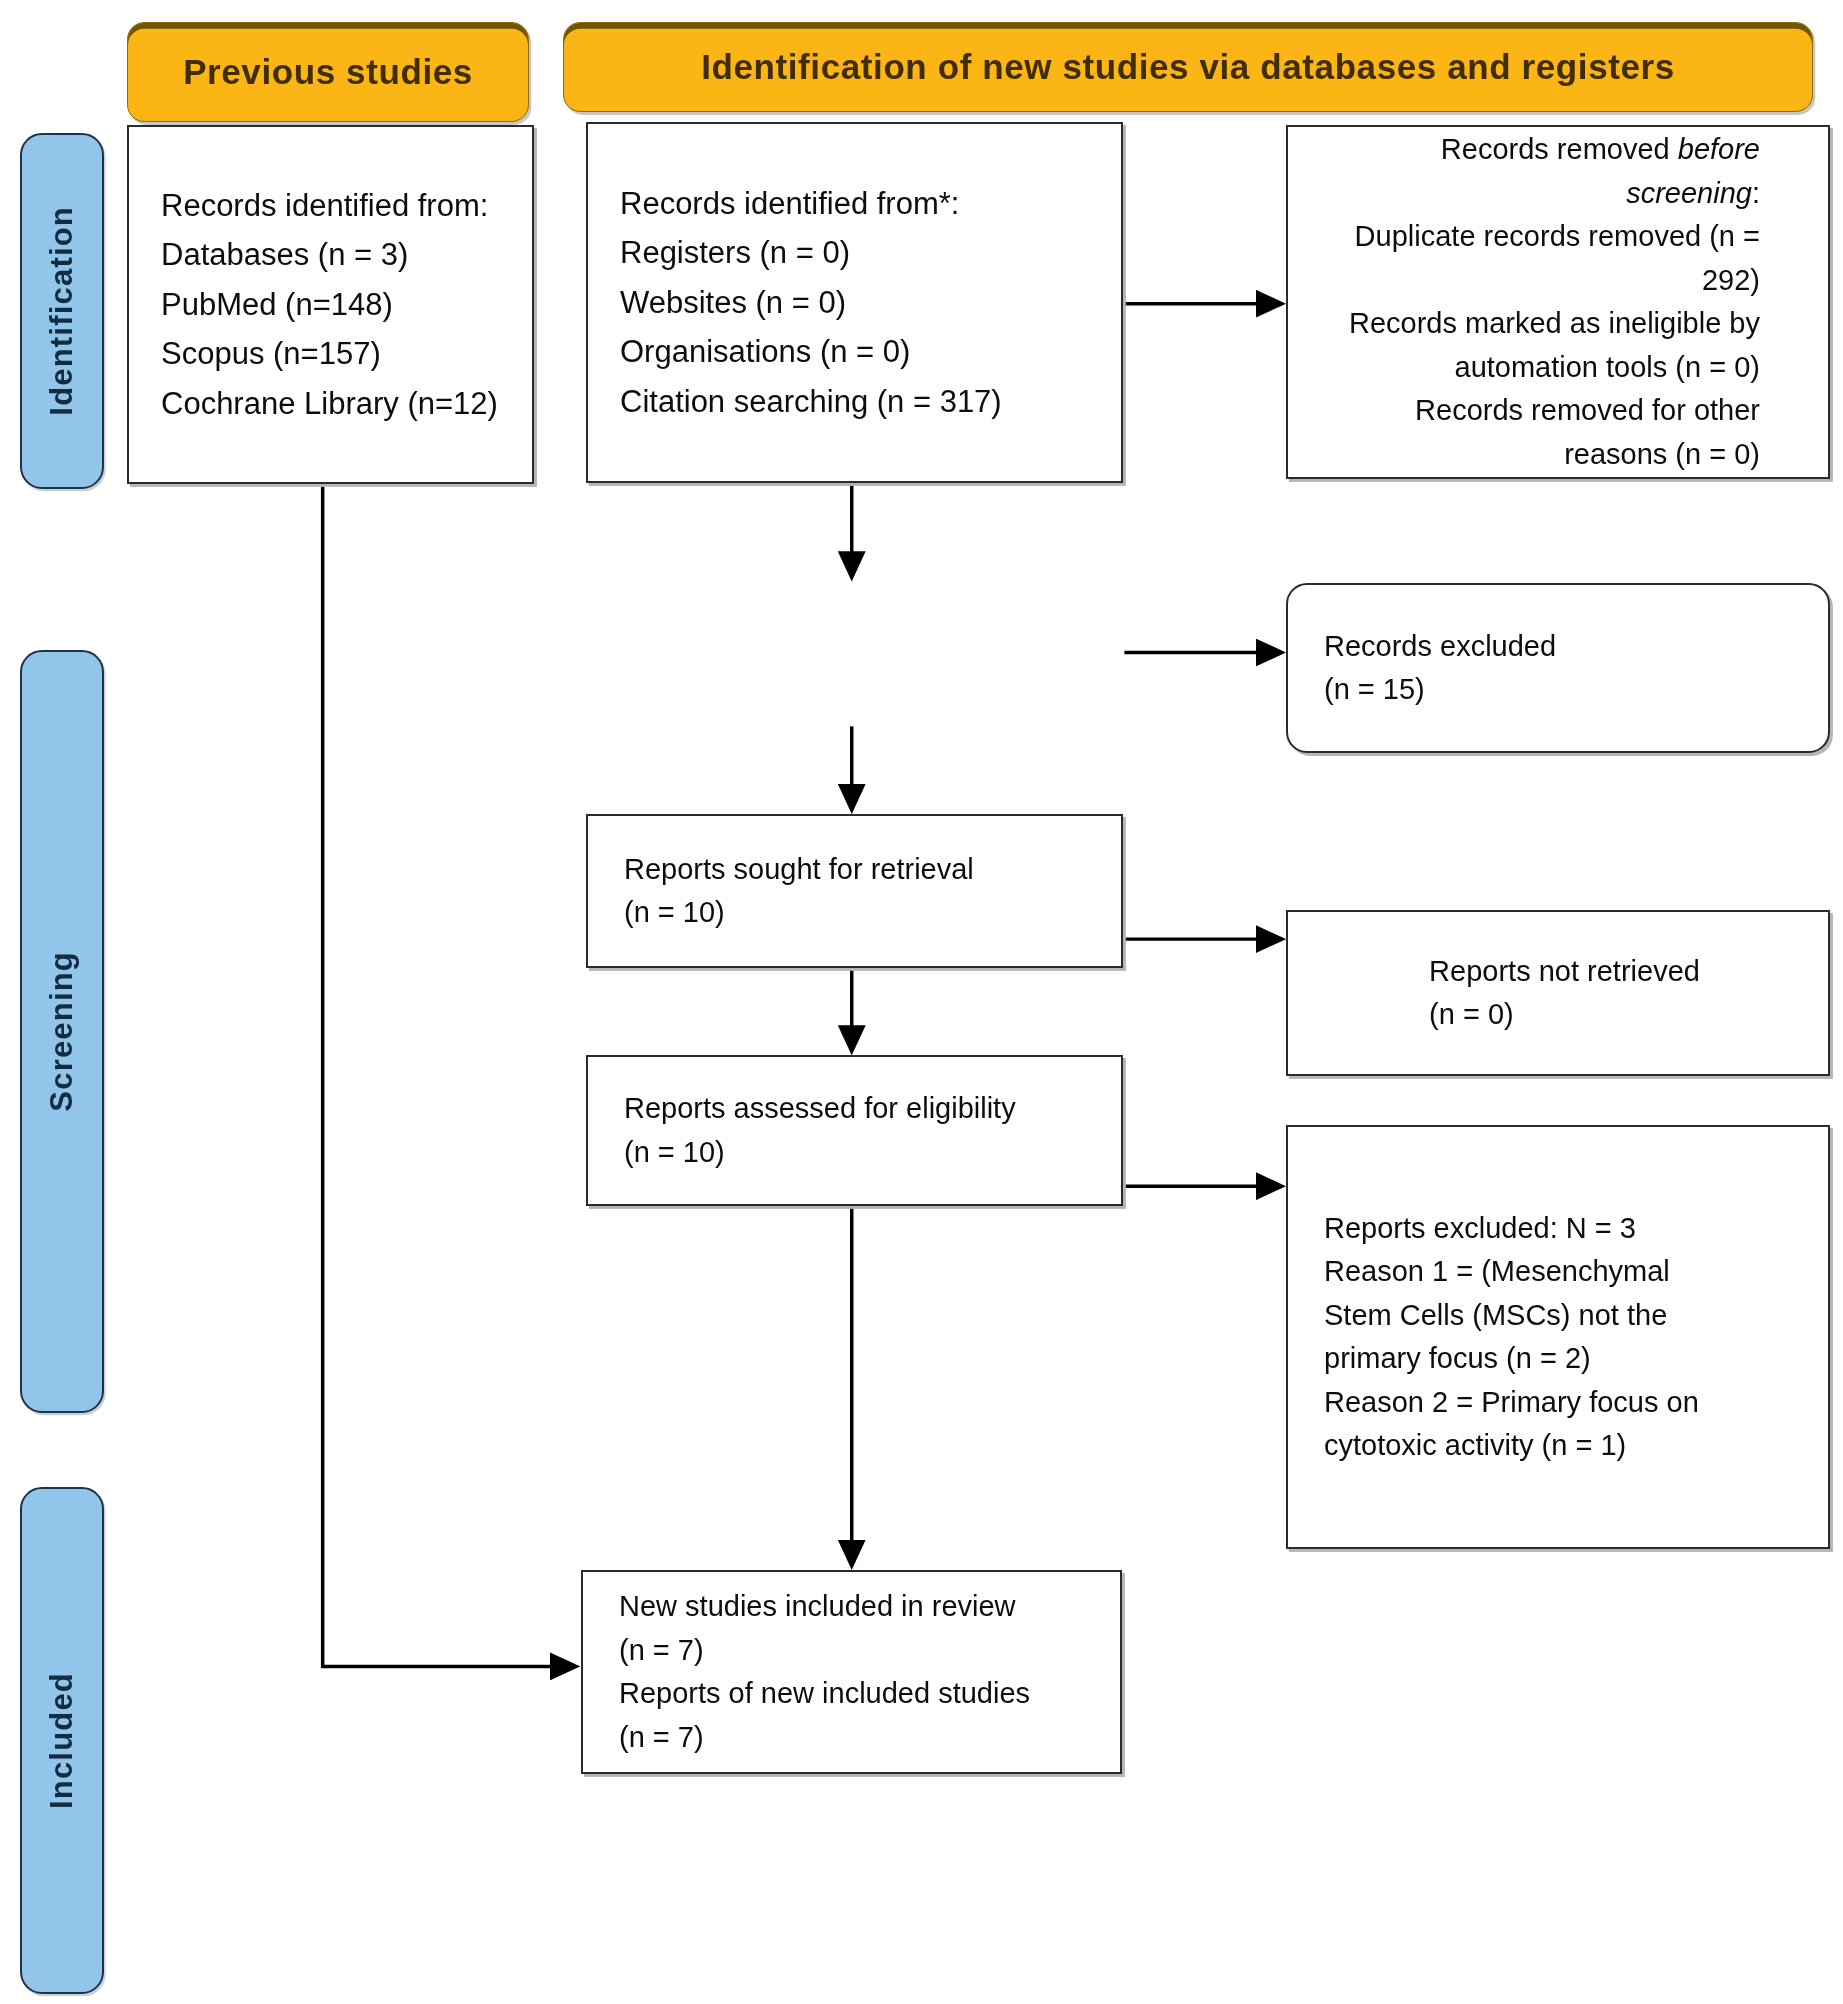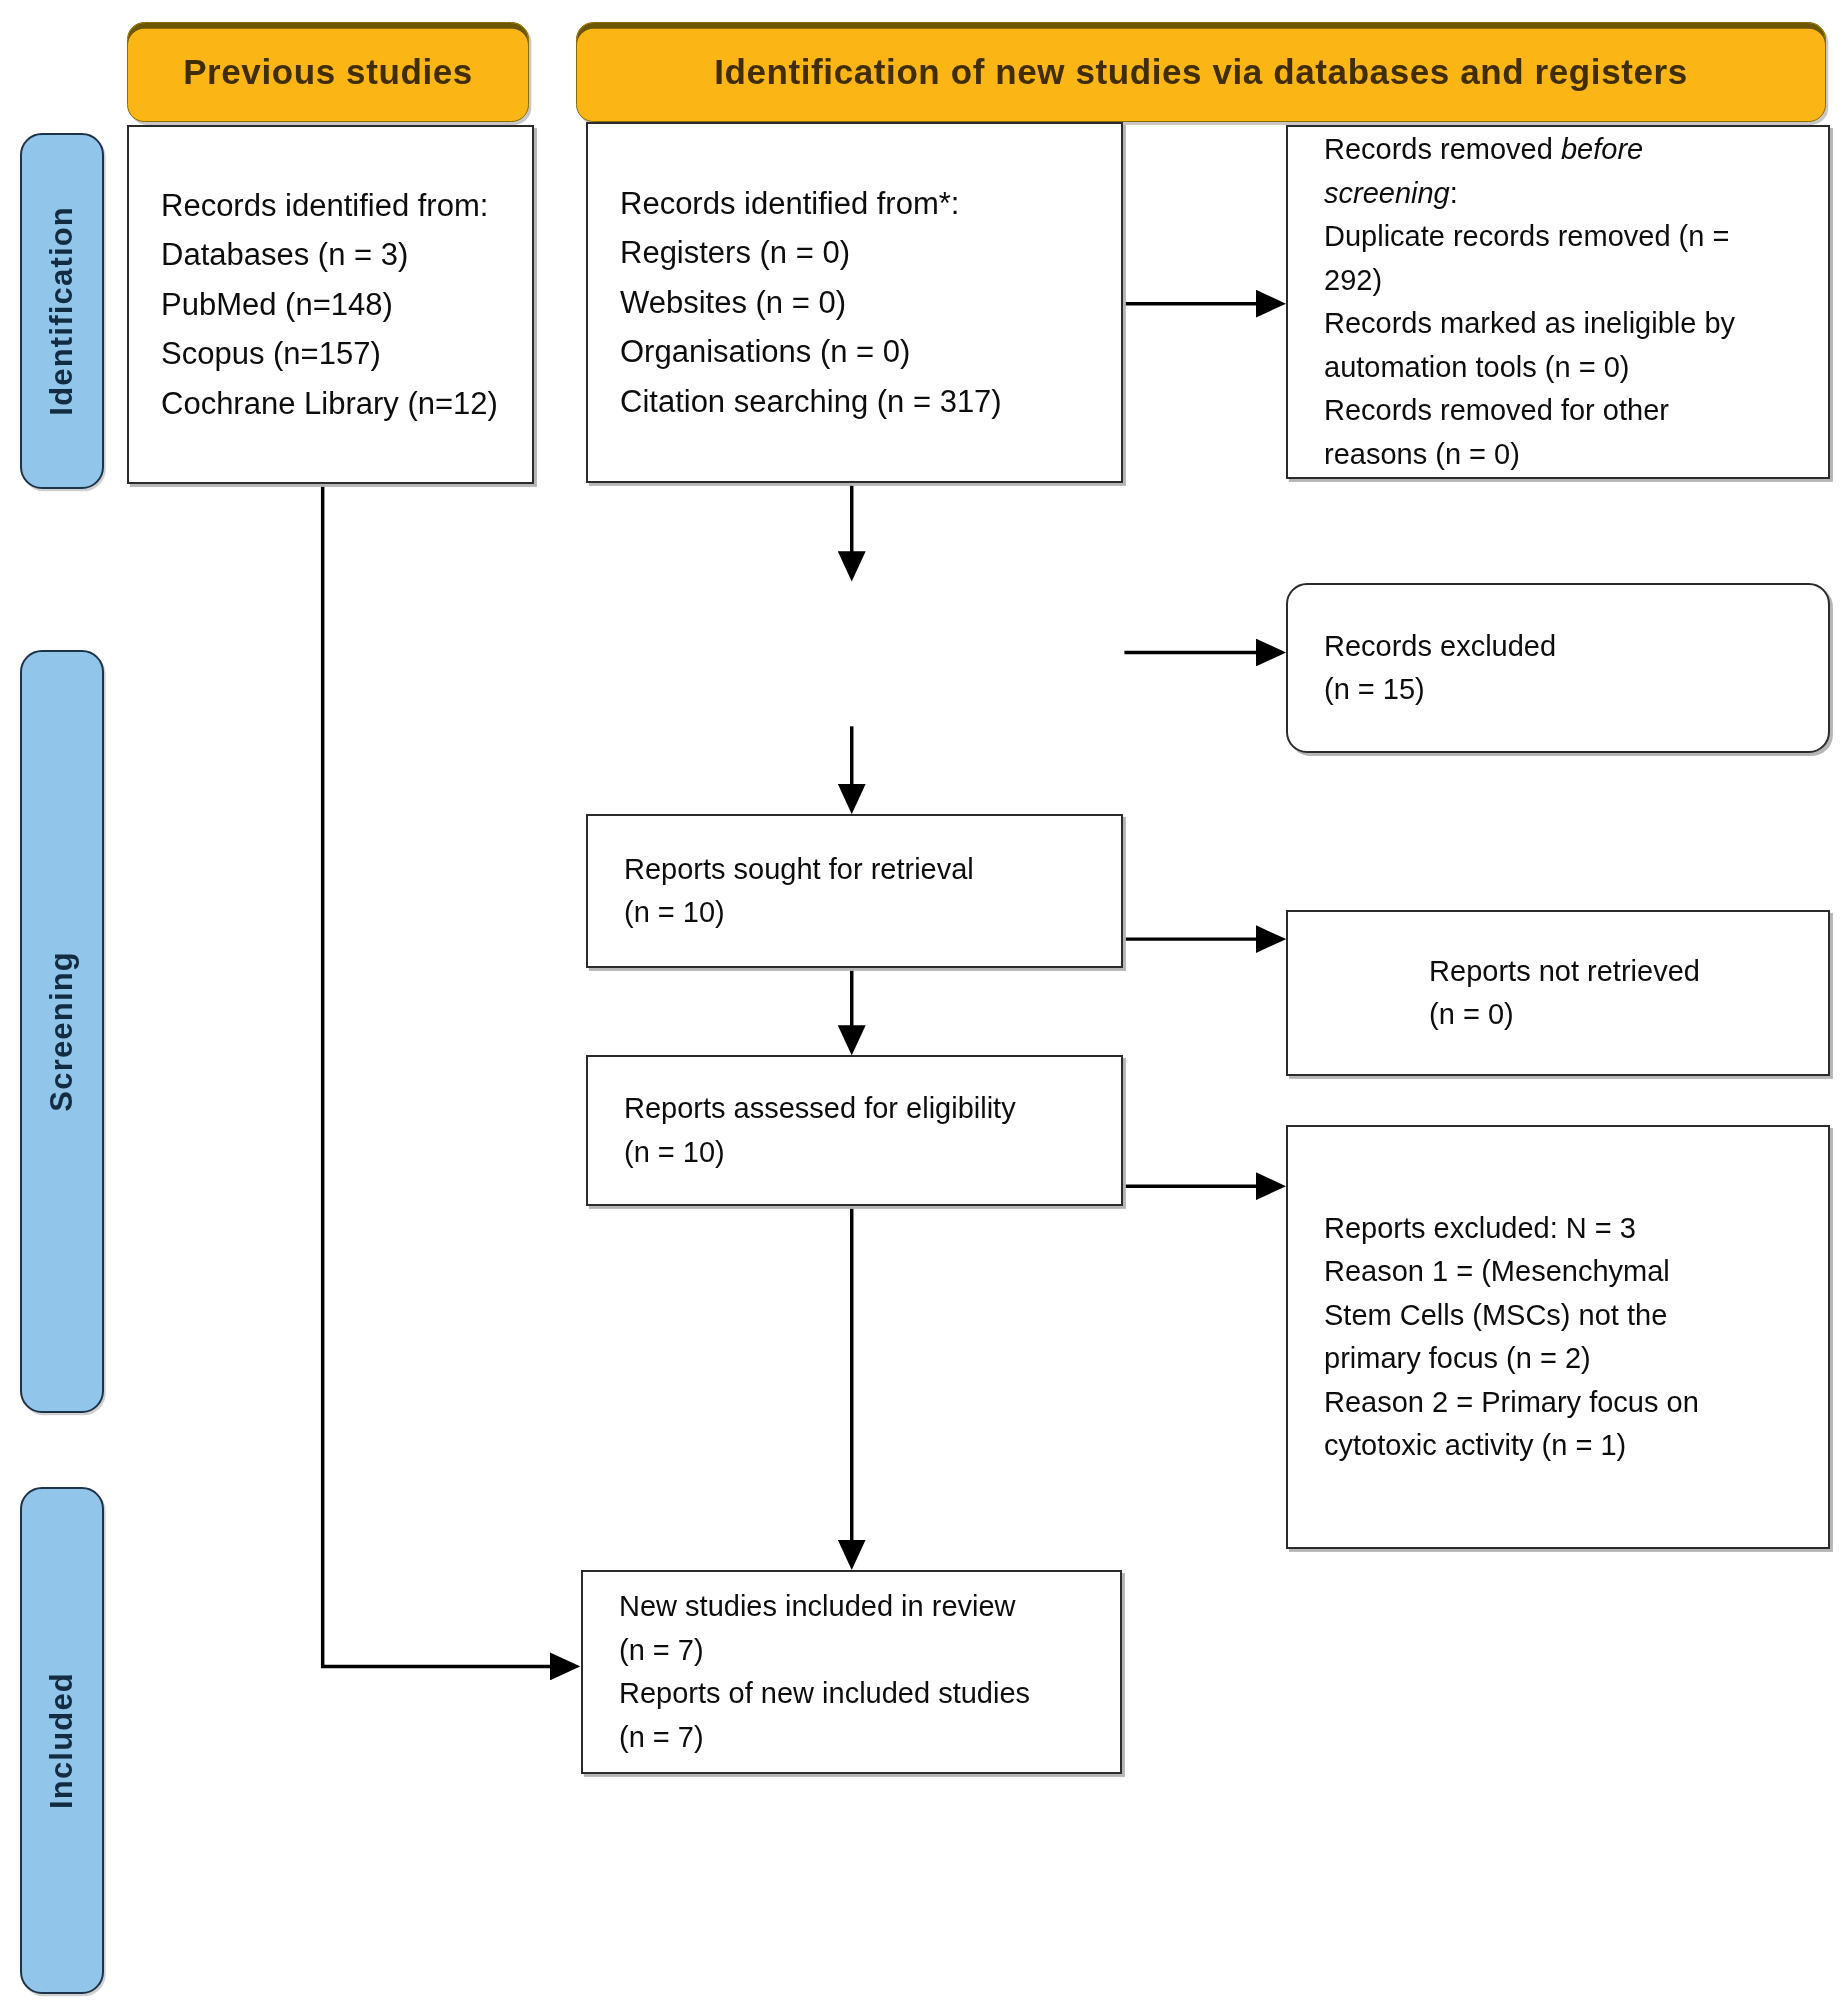--- a/index.html
+++ b/index.html
@@ -35,21 +35,21 @@
 
   .wbox{
     position:absolute;display:flex;flex-direction:column;justify-content:center;
     background:#ffffff;
     border:2.3px solid var(--box-border);
     box-shadow:2.9px 2.9px 0 var(--shadow);
     padding:11.6px 23px 11.6px 36px;
     font-size:29px;line-height:1.5;color:var(--box-text);text-align:left;
   }
   .wbox.big{font-size:31px;line-height:1.6;padding-left:32px;padding-right:25px;}
-  .narrow{max-width:436px;}
+  .narrow{max-width:436px;text-align:right;}
   .narrower{max-width:395px;}
 
   svg.flow{position:absolute;left:0;top:0;width:1843px;height:2005px;pointer-events:none;}
   svg.flow line,svg.flow polyline{stroke:var(--arrow);stroke-width:6;fill:none;}
   svg.flow .ah{fill:var(--arrow);}
 </style>
 </head>
 <body>
 
 <div class="canvas">
@@ -67,21 +67,21 @@
     <line x1="1465" y1="1667" x2="1465" y2="1803" marker-end="url(#ah)"></line>
     <line x1="1934" y1="1615" x2="2200" y2="1615" marker-end="url(#ah)"></line>
     <line x1="1465" y1="2077" x2="1465" y2="2688" marker-end="url(#ah)"></line>
     <line x1="1934" y1="2040" x2="2200" y2="2040" marker-end="url(#ah)"></line>
     <polyline points="555,835 555,2866 986,2866" marker-end="url(#ah)"></polyline>
   </svg>
 
   <div class="hdr" style="left:127px;top:22px;width:402px;height:100px;">
     <span>Previous studies</span>
   </div>
-  <div class="hdr" style="left:576px;top:22px;width:1250px;height:100px;">
+  <div class="hdr" style="left:563px;top:22px;width:1250px;height:90px;">
     <span>Identification of new studies via databases and registers</span>
   </div>
 
   <div class="stage" style="left:20.4px;top:133px;width:84px;height:356px;">
     <span>Identification</span>
   </div>
   <div class="stage" style="left:20.4px;top:650px;width:84px;height:763px;">
     <span>Screening</span>
   </div>
   <div class="stage" style="left:20.4px;top:1487px;width:84px;height:507px;">

